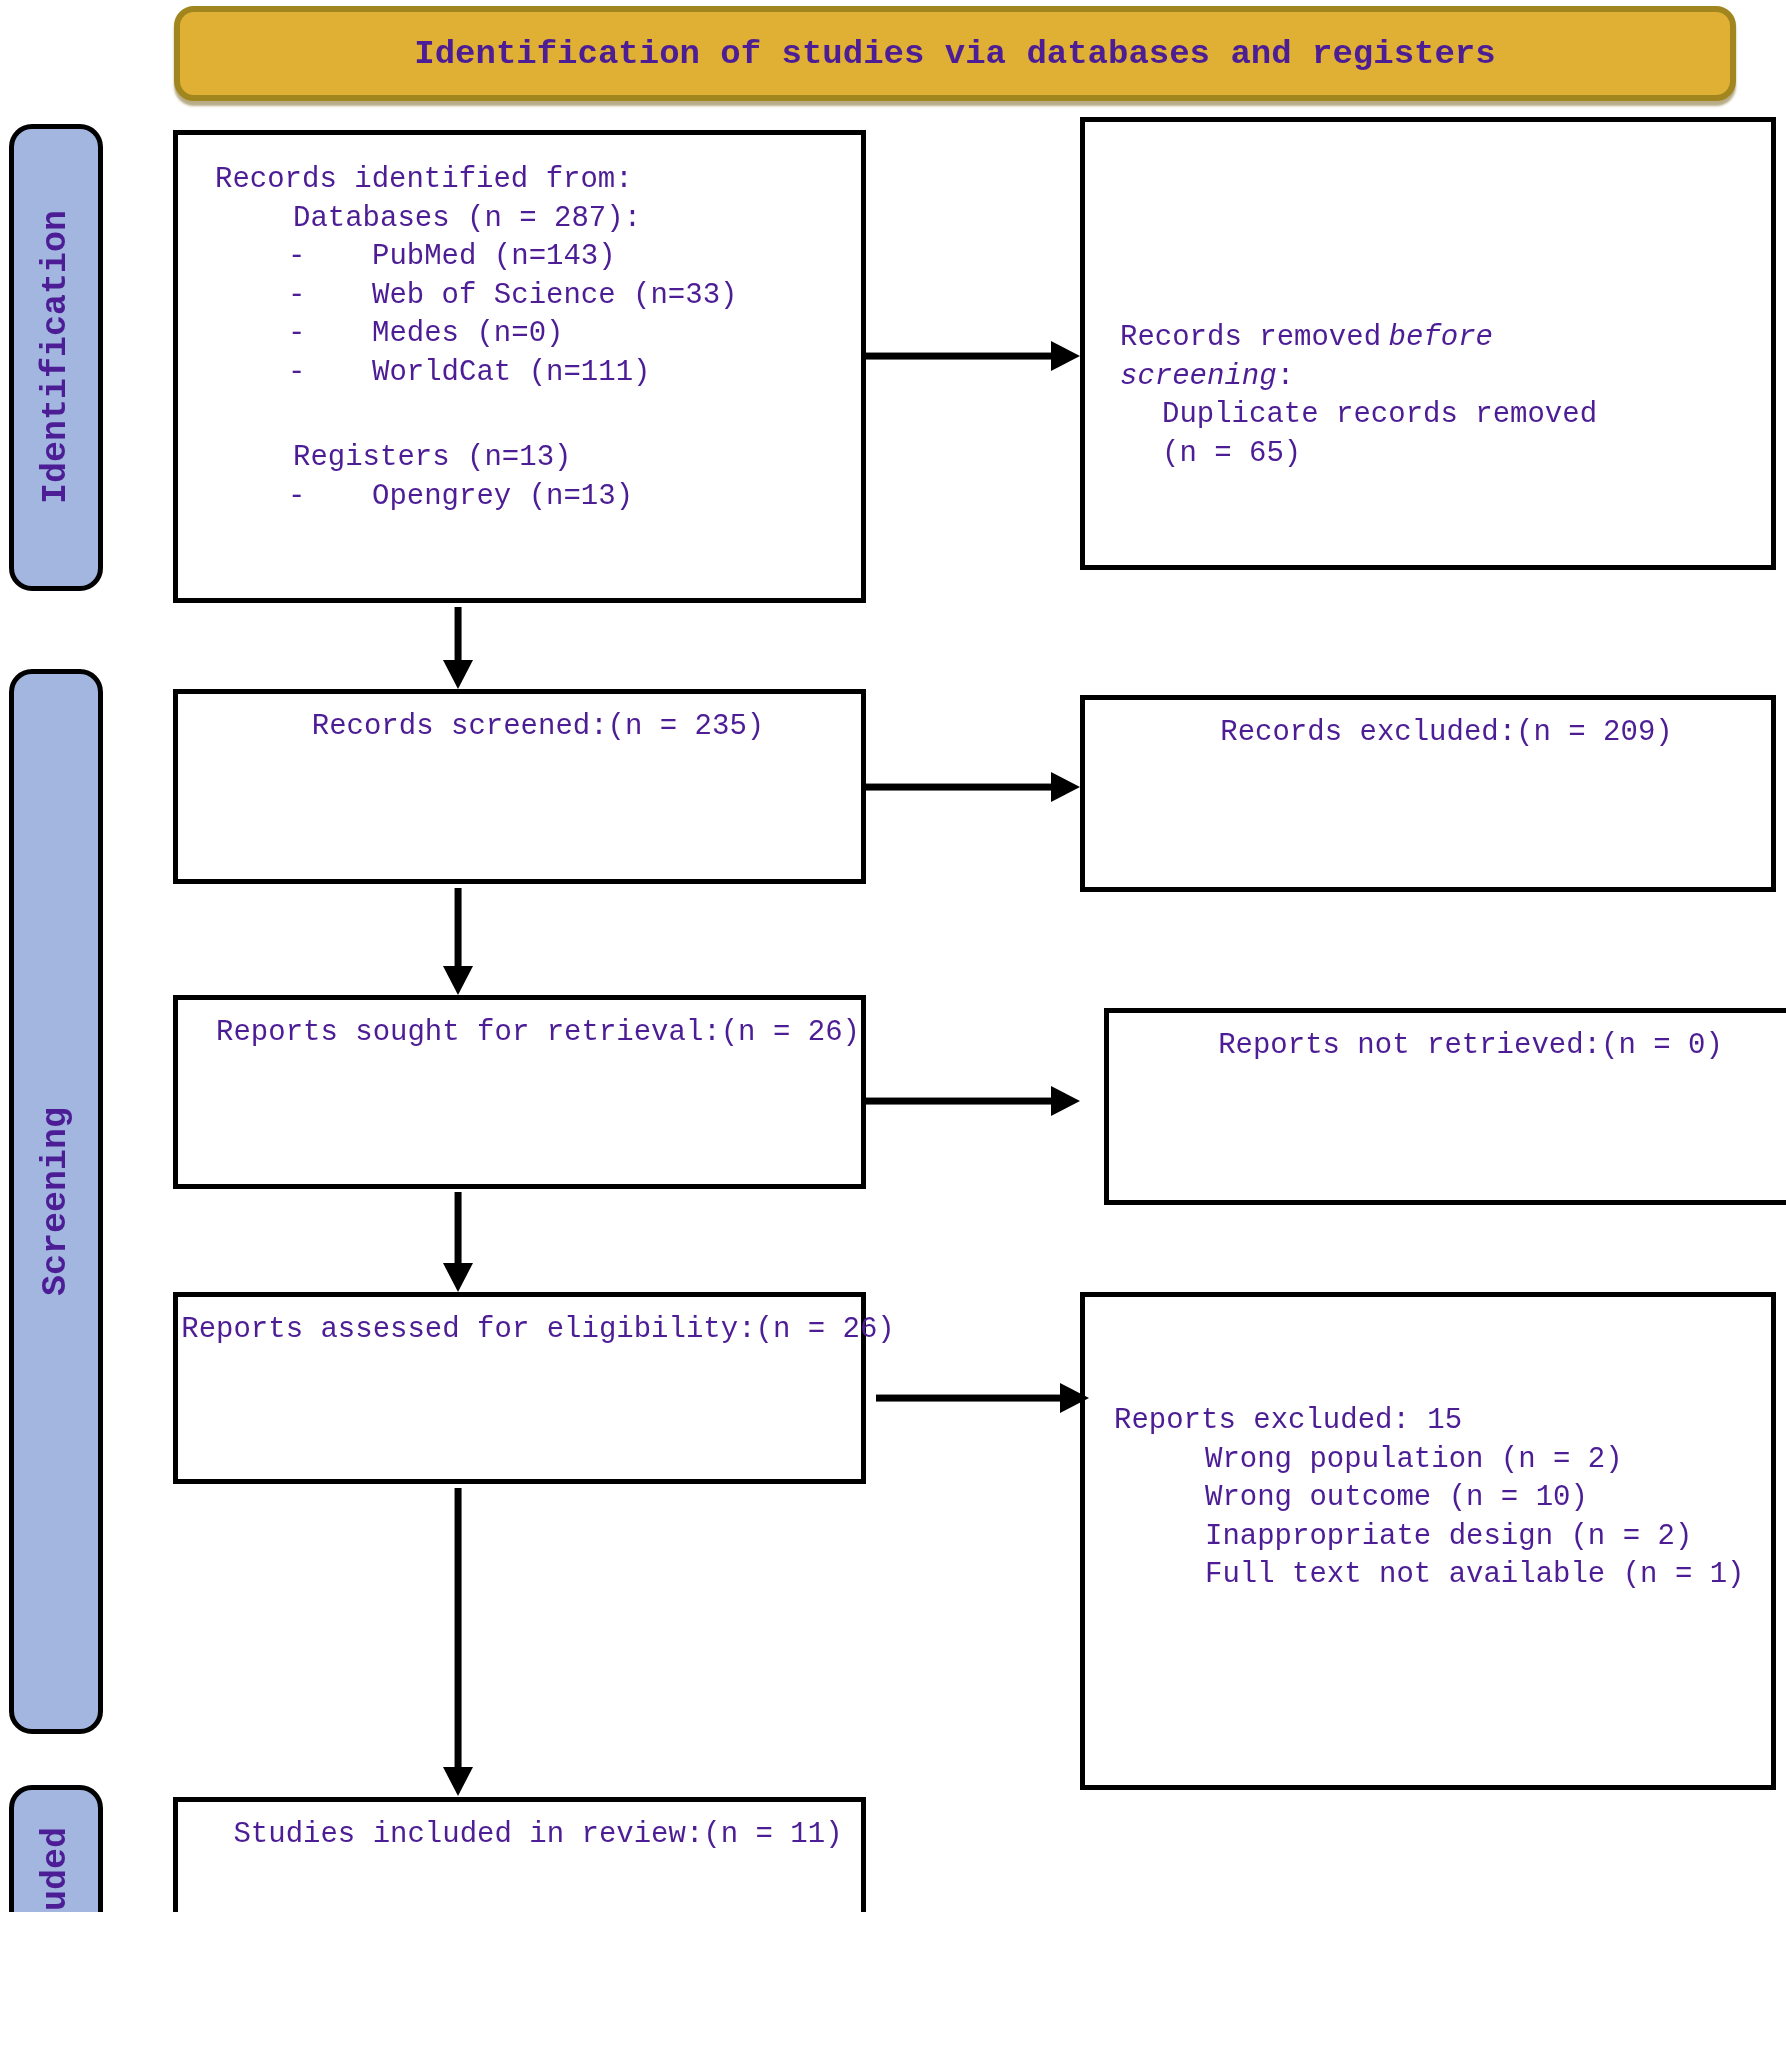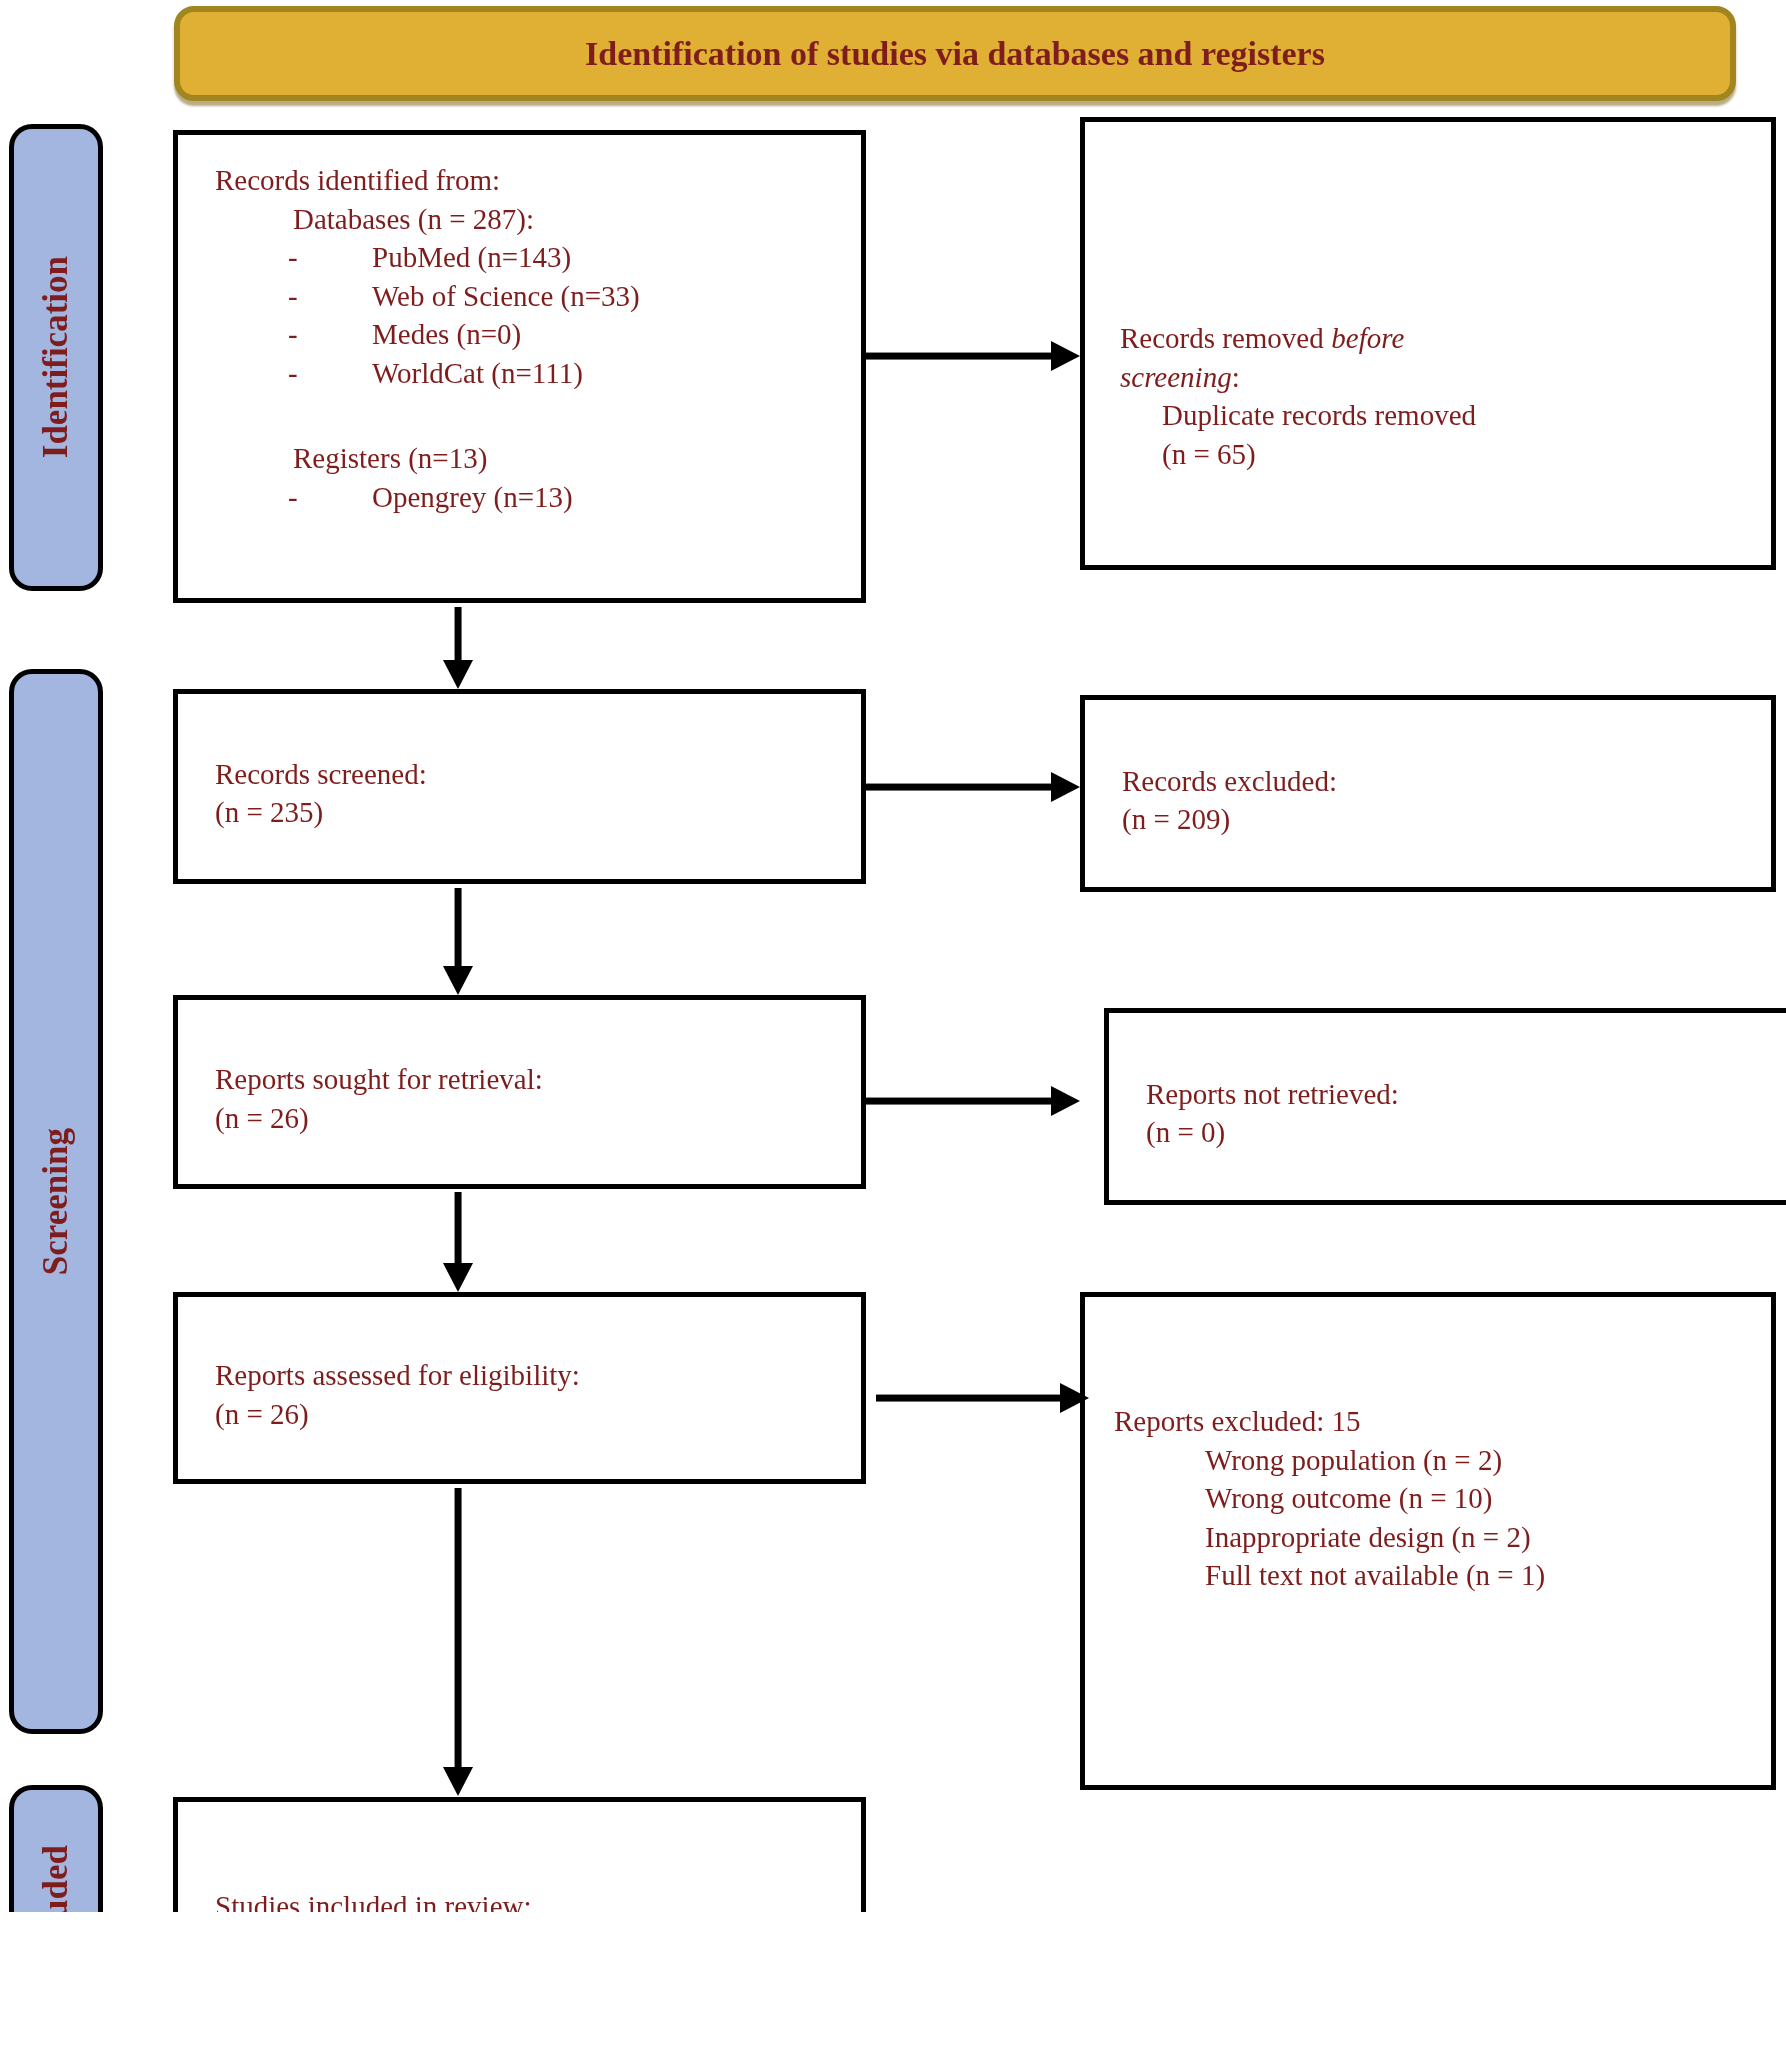--- a/index.html
+++ b/index.html
@@ -1,21 +1,21 @@
 <!DOCTYPE html>
 <html style="--gold: #dfb033; --gold_border: #a1861f; --blue: #a2b6e0;font-size:12.2px"><head>
 <meta charset="utf-8">
 <style>
   html,body { margin:0; padding:0; background:#ffffff; }
   #canvas {
     position:relative;
     width:1787px; height:1912px;
     background:#ffffff;
-    font-family:Liberation Serif, serif;
-    color:#7f1d1d;
+    font-family:Liberation Mono, monospace;
+    color:#4c1d95;
     overflow:hidden;
   }
 
   
   .banner {
     position:absolute; left:174px; top:6.1px; width:1562px; height:95px;
     box-sizing:border-box;
     background:var(--gold,#dfb033);
     border:6.1px solid var(--gold_border,#a1861f);
     border-radius:20px;
@@ -55,21 +55,21 @@
   #box-reports-sought     { top:995px; height:194px; }
   #box-reports-assessed   { top:1292px; height:192px; }
   #box-studies-included   { top:1797px; height:243px; }
 
   #box-records-removed    { top:117px;  height:453px; padding:197px 10px 0 35px; }
   #box-records-excluded   { top:695px;  height:197px; }
   #box-reports-not-retrieved { top:1008px; height:197px;margin-left:24px; }
   #box-reports-excluded   { top:1292px; height:498px; padding:105px 25px 0 29px; }
 
   .center2 {
-    display:flex; flex-direction:column; justify-content:center;
+    display:flex; justify-content:center;
     padding-left:37px; padding-top:13.7px;
   }
 
   .row, .line { white-space:nowrap; }
   .l1 { margin-left:78px; }
   .dashrow { margin-left:73px; display:flex; }
   .dashrow .dash { width:84px; flex:none; }
   .spacer { height:47px; }
   .it { font-style:italic; }
   .gap { margin-left:0.26em; }

